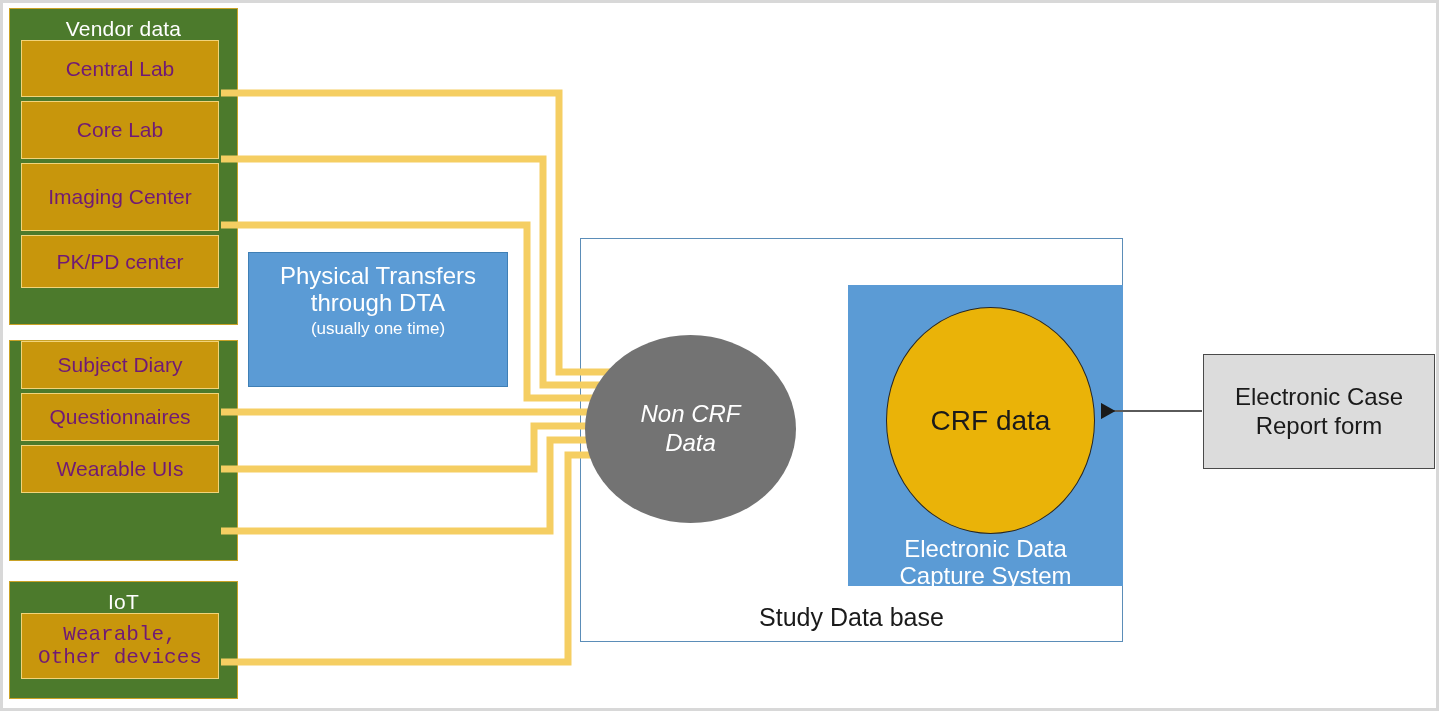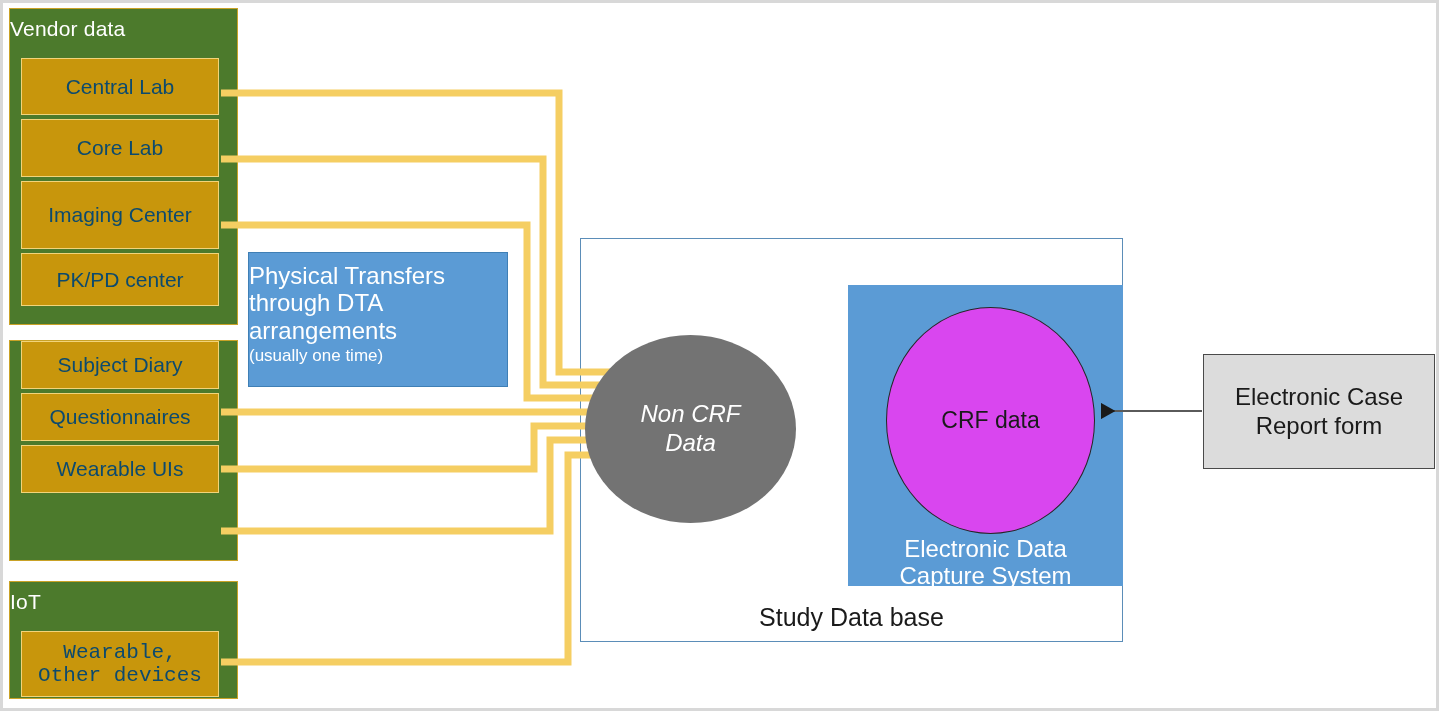--- a/index.html
+++ b/index.html
@@ -21,51 +21,53 @@
   .group-panel{
     position:absolute;
     left:6px;
     width:229px;
     background:#4c7a2c;
     border:1px solid #c9a227;
     box-sizing:border-box;
   }
   .group-title{
     color:#ffffff;
+    text-align:center;
     font-size:21px;
     line-height:1.05;
     padding-top:9px;
-    padding-bottom:18px;
+    padding-bottom:0;
     letter-spacing:.2px;
   }
   .src-box{
     position:relative;
     margin:0 18px 4px 11px;
     background:#c8960c;
     border:1px solid #f2d47a;
-    color:#0c4a6e;
+    color:#701a75;
     font-size:21px;
     text-align:center;
     box-sizing:border-box;
     display:flex;
     align-items:center;
     justify-content:center;
     line-height:1.12;
   }
   .src-box.two-line{white-space:pre-line;font-family:Liberation Mono, monospace;}
 
   
   #callout{
     position:absolute;
     left:245px; top:249px;
     width:260px; height:135px;
     background:#5b9bd5;
     border:1px solid #3f7fb5;
     box-sizing:border-box;
     color:#ffffff;
+    text-align:center;
     padding-top:9px;
   }
   #callout .big{font-size:24px;line-height:1.14;}
   #callout .small{font-size:17px;line-height:1.2;margin-top:2px;}
 
   
   #study-db{
     position:absolute;
     left:577px; top:235px;
     width:543px; height:404px;
@@ -107,27 +109,27 @@
     left:845px; top:282px;
     width:275px; height:301px;
     background:#5b9bd5;
     box-sizing:border-box;
   }
   #crf-circle{
     position:absolute;
     left:38px; top:22px;
     width:209px; height:227px;
     border-radius:50%;
-    background:#d946ef;
+    background:#eab308;
     border:1.5px solid #262626;
     display:flex;
     align-items:center;
     justify-content:center;
     color:#1a1a1a;
-    font-size:23px;
+    font-size:28px;
     box-sizing:border-box;
   }
   #edc-label{
     position:absolute;
     left:0; right:0; top:250px;
     text-align:center;
     color:#ffffff;
     font-size:24px;
     line-height:1.14;
     white-space:pre-line;
@@ -216,21 +218,20 @@
 
   <div class="group-panel" id="grp-iot" style="top:578px;height:118px;">
     <div class="group-title">IoT</div>
     <div class="src-box two-line" style="height:66px;">Wearable,
 Other devices</div>
   </div>
 
   <div id="callout">
     <div class="big">Physical Transfers</div>
     <div class="big">through DTA</div>
-    <div class="big">arrangements</div>
     <div class="small">(usually one time)</div>
   </div>
 
   <div id="study-db"></div>
   <div id="study-db-label">Study Data base</div>
 
   <div id="noncrf">Non CRF
 Data</div>
 
   <div id="edc">

